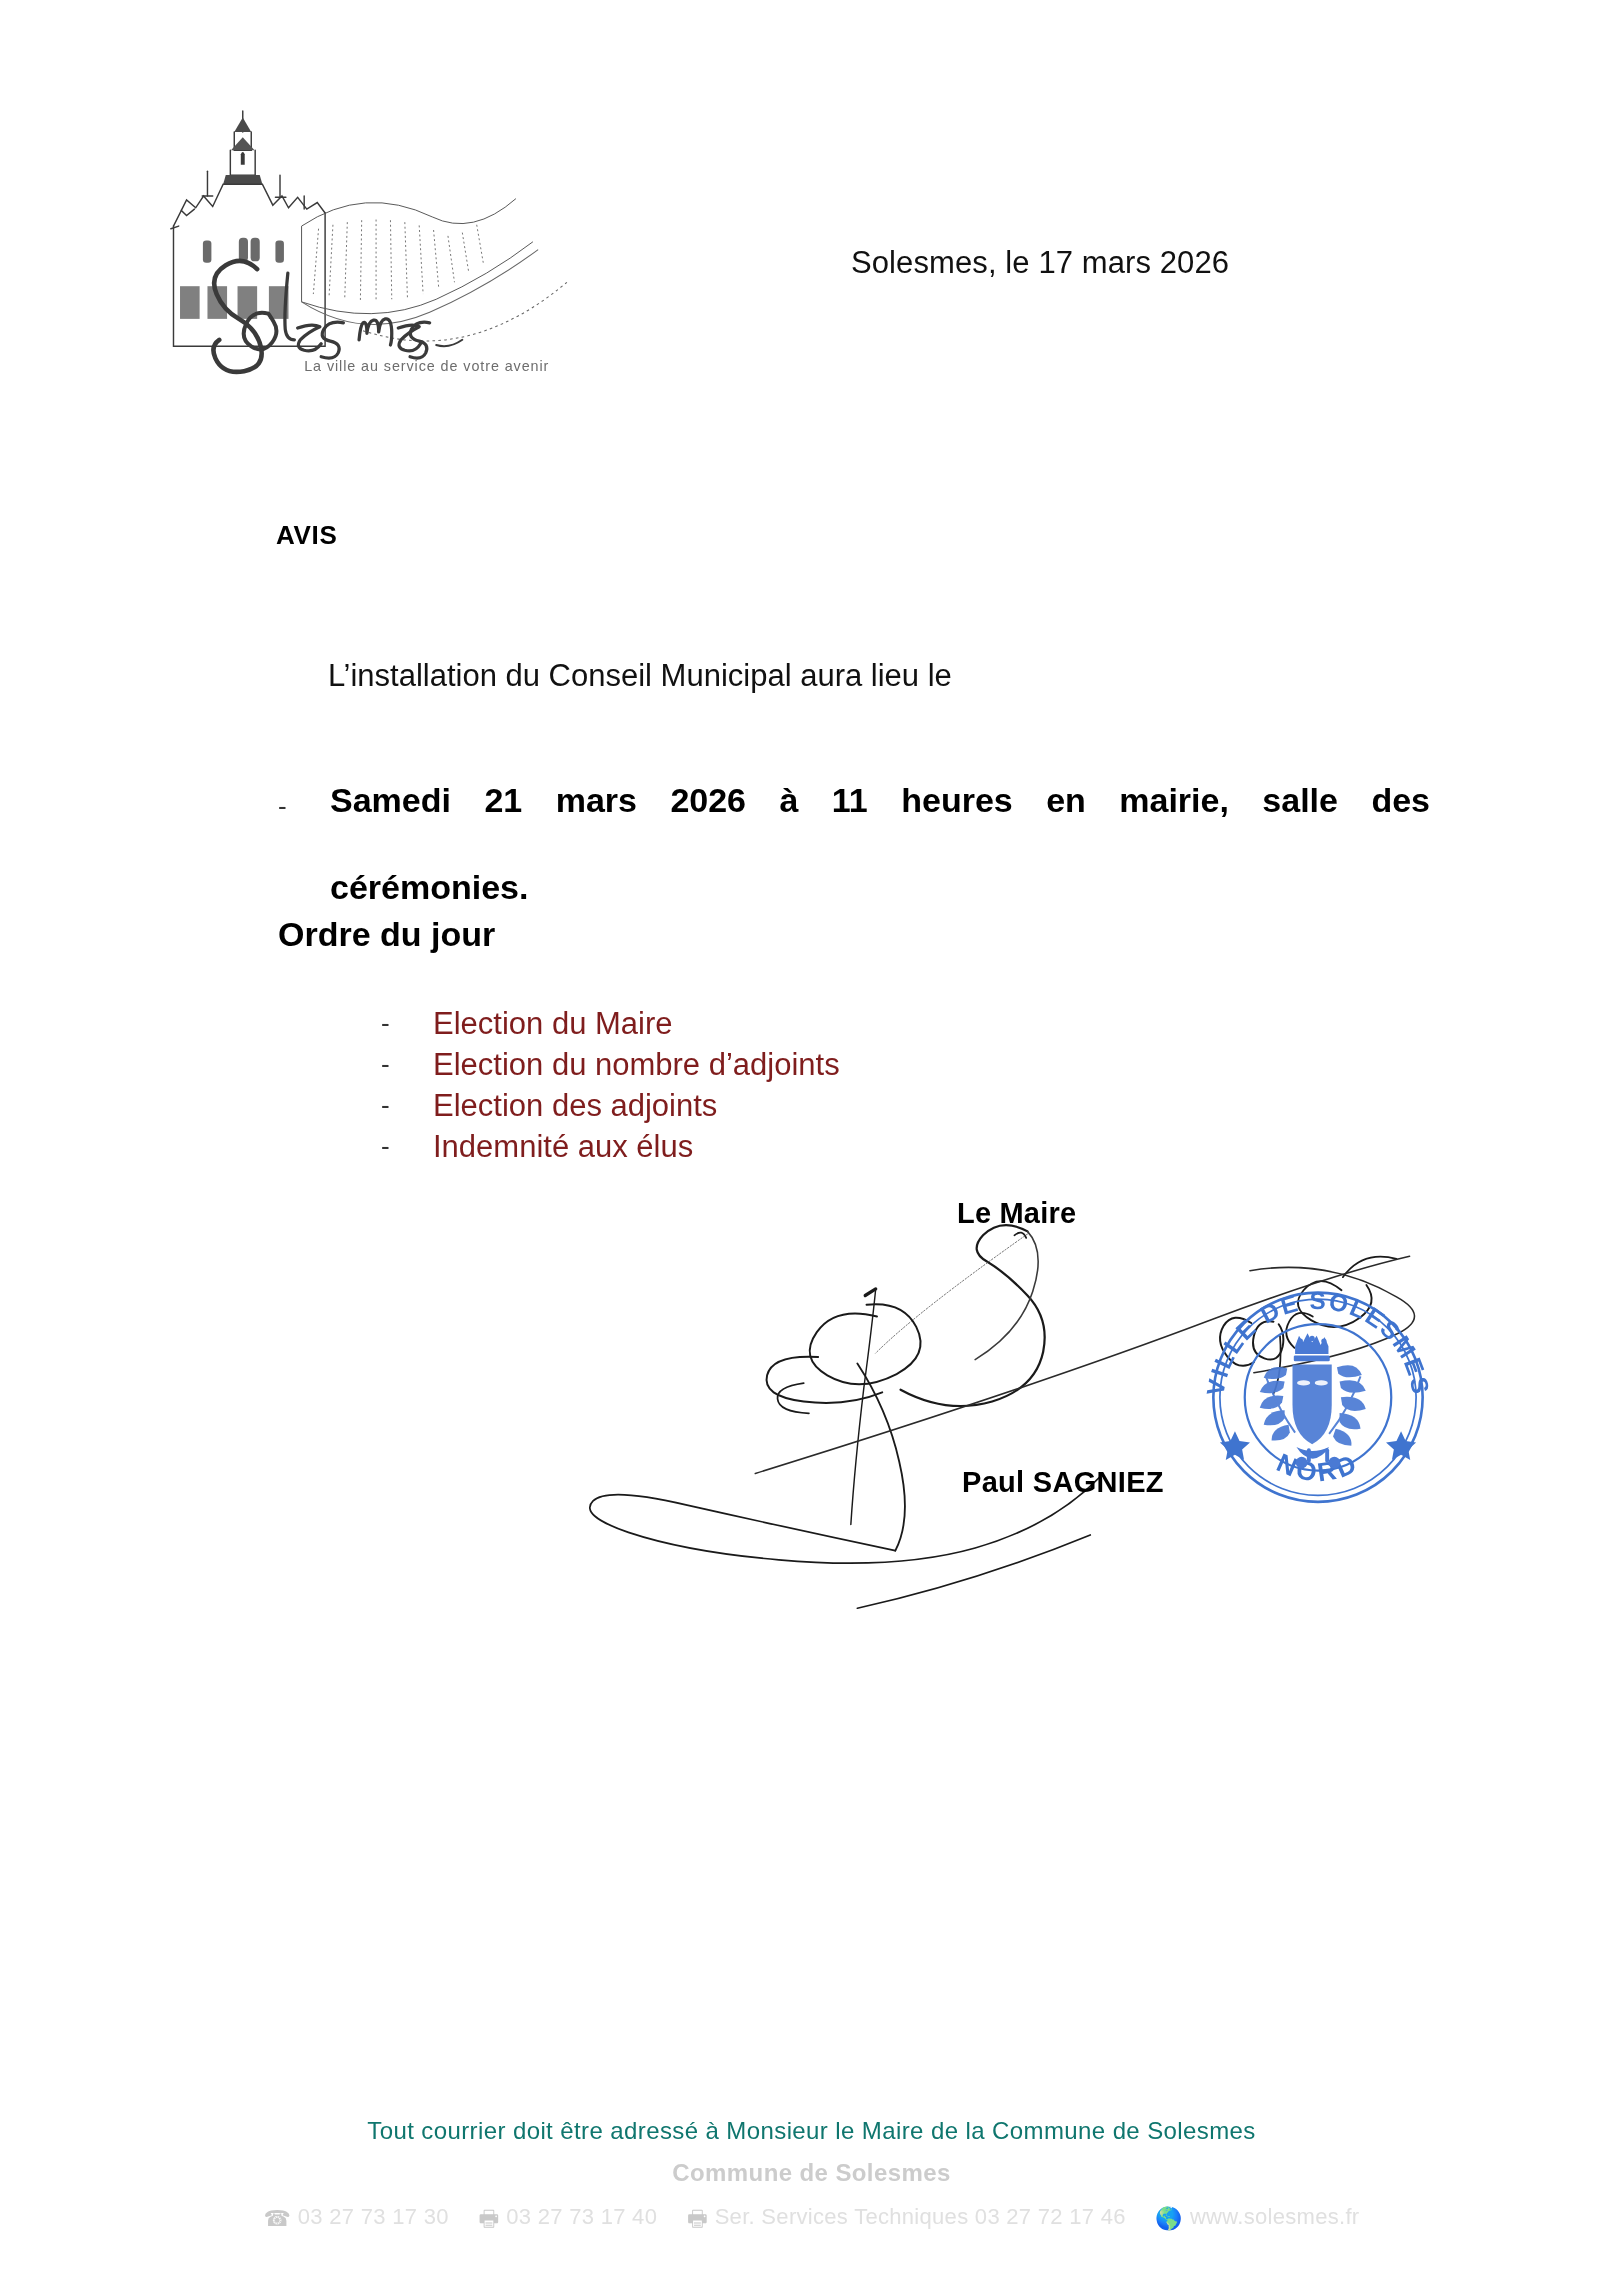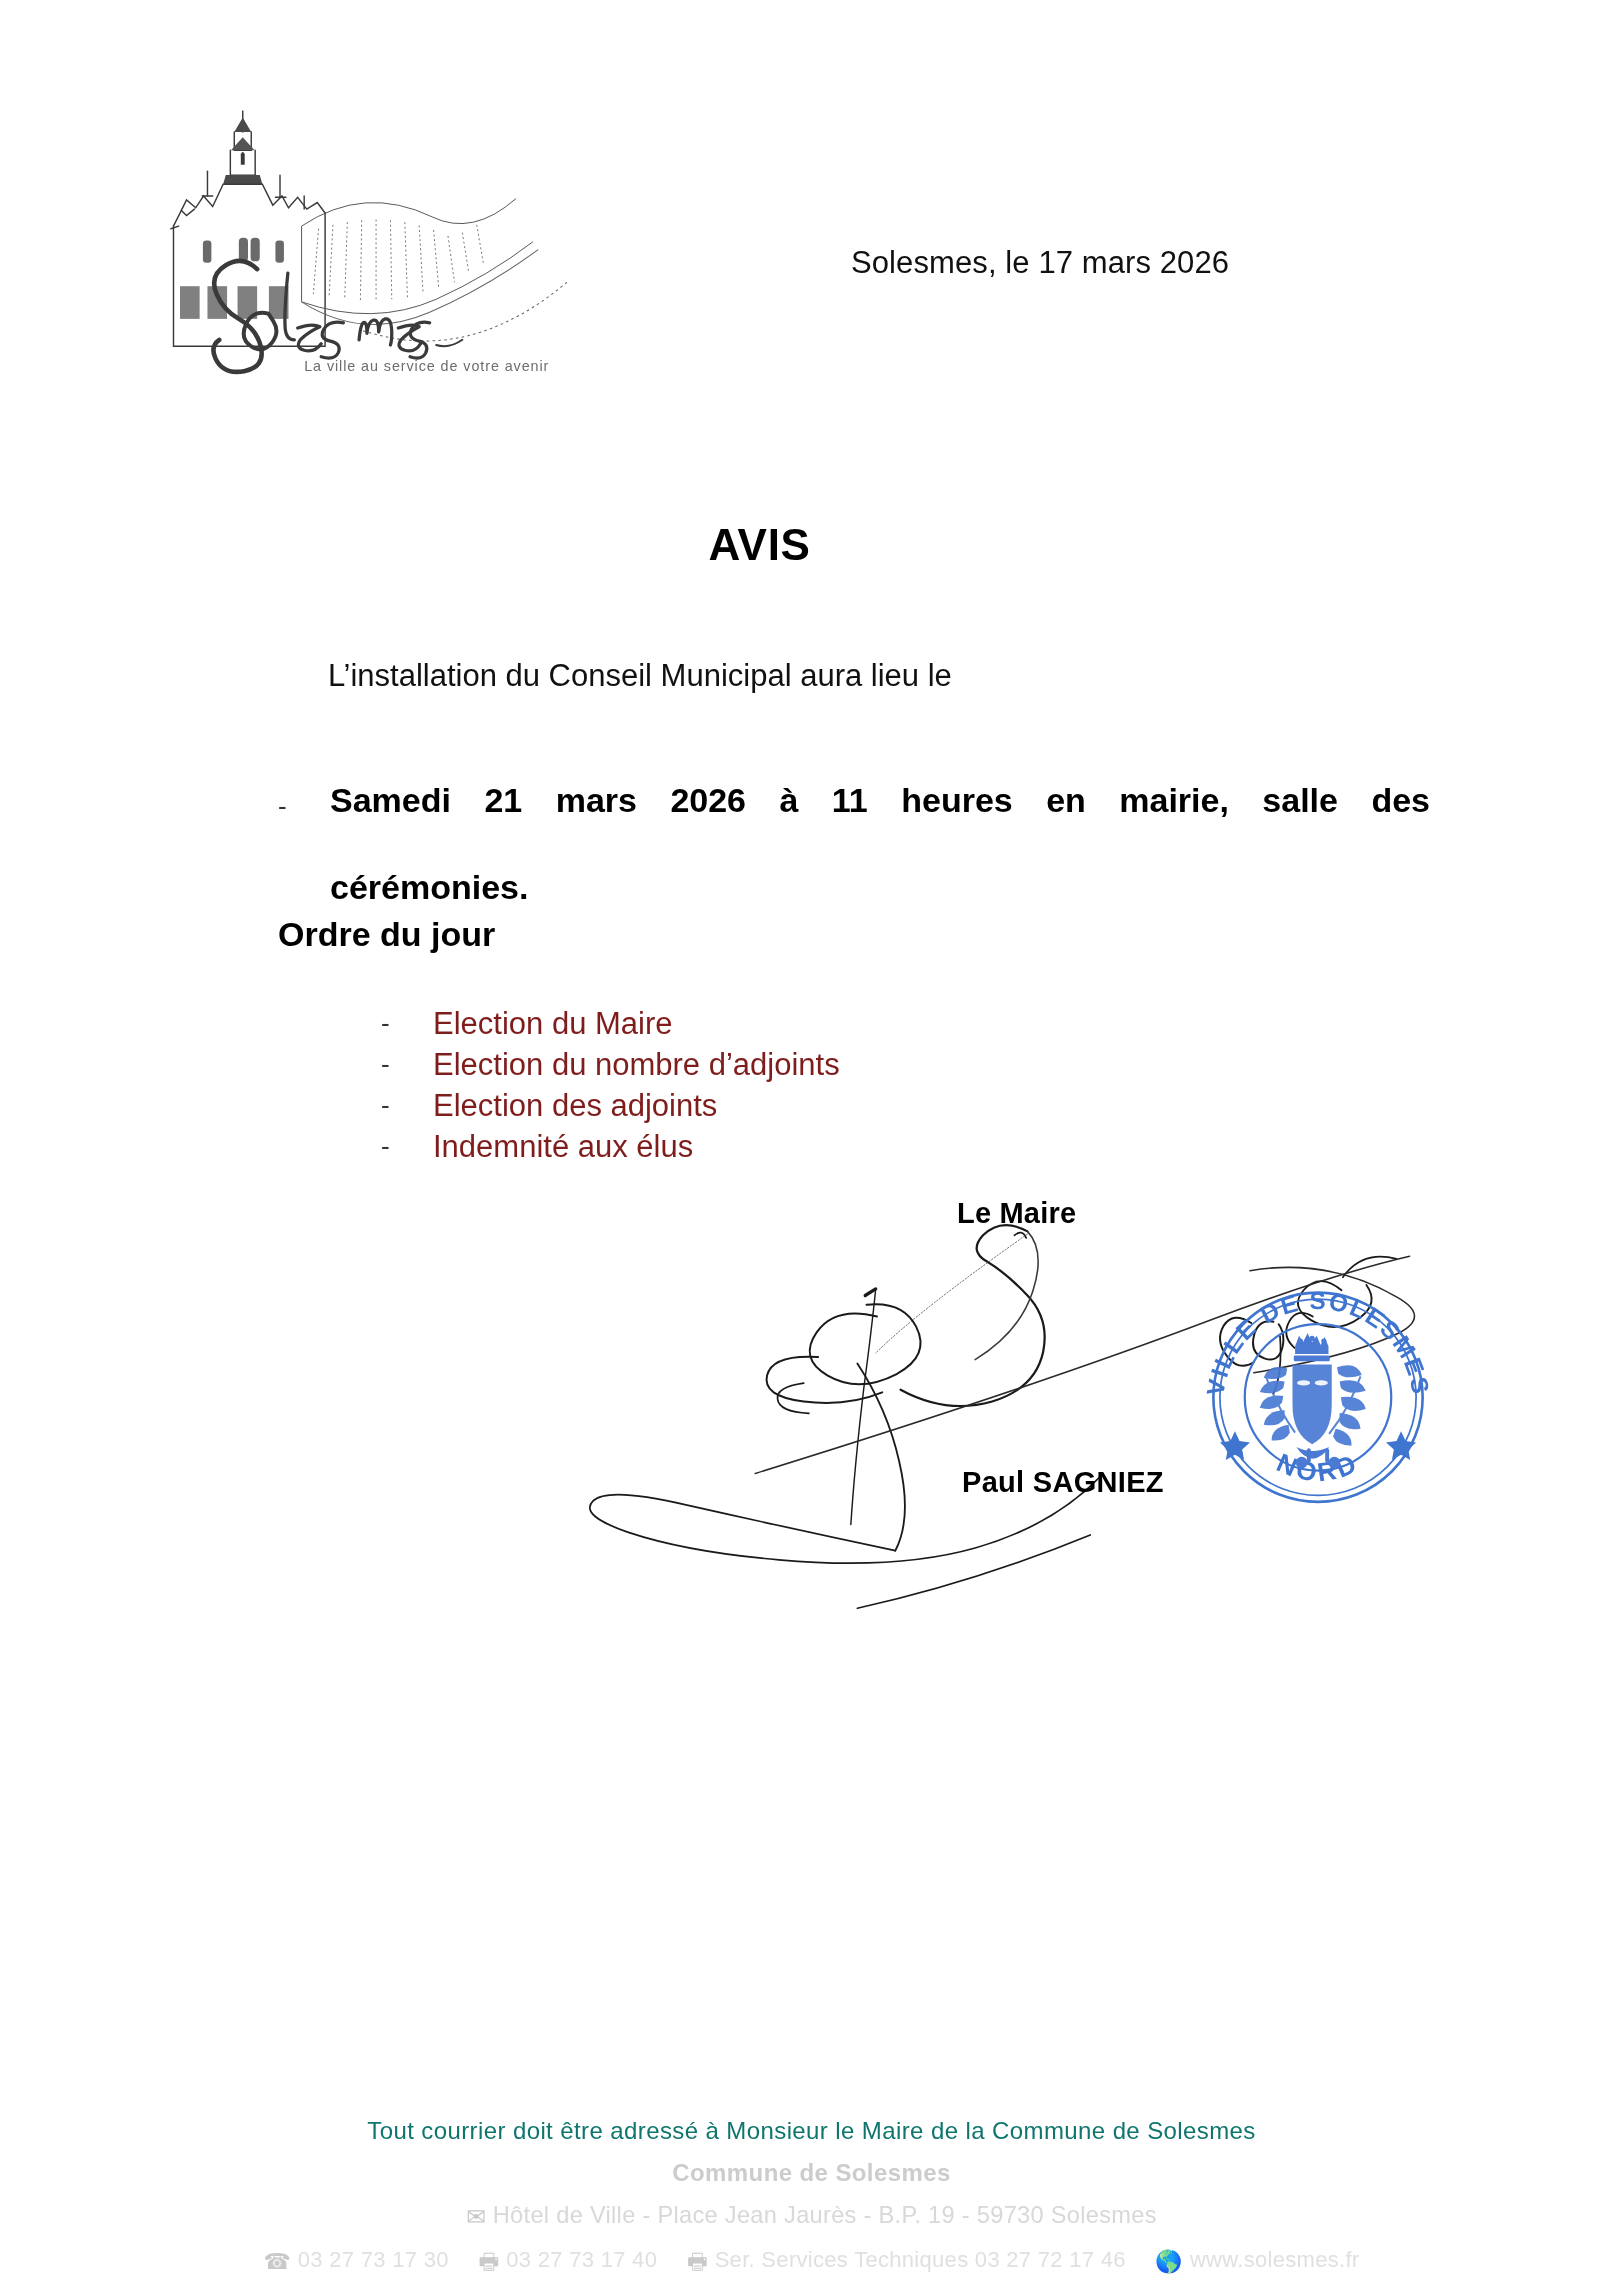--- a/index.html
+++ b/index.html
@@ -36,25 +36,24 @@
     top: 245px;
     font-size: 31px;
     letter-spacing: 0.1px;
     color: #111;
     white-space: nowrap;
   }
 
   
   .avis-title {
     position: absolute;
-    left: 288px;
+    left: 276px;
     top: 520px;
     width: 943px;
-    text-align: center;
-    font-size: 44px;
+    font-size: 26px;
     font-weight: bold;
     letter-spacing: 0.7px;
   }
 
   .intro {
     position: absolute;
     left: 287px;
     top: 658px;
     font-size: 31px;
     color: #111;
@@ -428,23 +427,20 @@
 
     <div class="sig-name">Paul SAGNIEZ</div>
   </div>
 
   <div class="footer">
 
     <div class="f-line1">Tout courrier doit être adressé à Monsieur le Maire de la Commune de Solesmes</div>
 
     <div class="f-line2">Commune de Solesmes</div>
 
-    <div class="f-line3">
-      <span class="f-ico">✉</span><span>Hôtel de Ville - Place Jean Jaurès - B.P. 19 - 59730 Solesmes</span>
-    </div>
 
     <div class="f-line4">
       <span class="f-ico">☎</span><span>03 27 73 17 30</span>
       <span class="f-sep"></span>
       <span class="f-ico">🖶</span><span>03 27 73 17 40</span>
       <span class="f-sep"></span>
       <span class="f-ico">🖶</span><span>Ser. Services Techniques 03 27 72 17 46</span>
       <span class="f-sep"></span>
       <span class="f-ico">🌎</span><span>www.solesmes.fr</span>
     </div>

